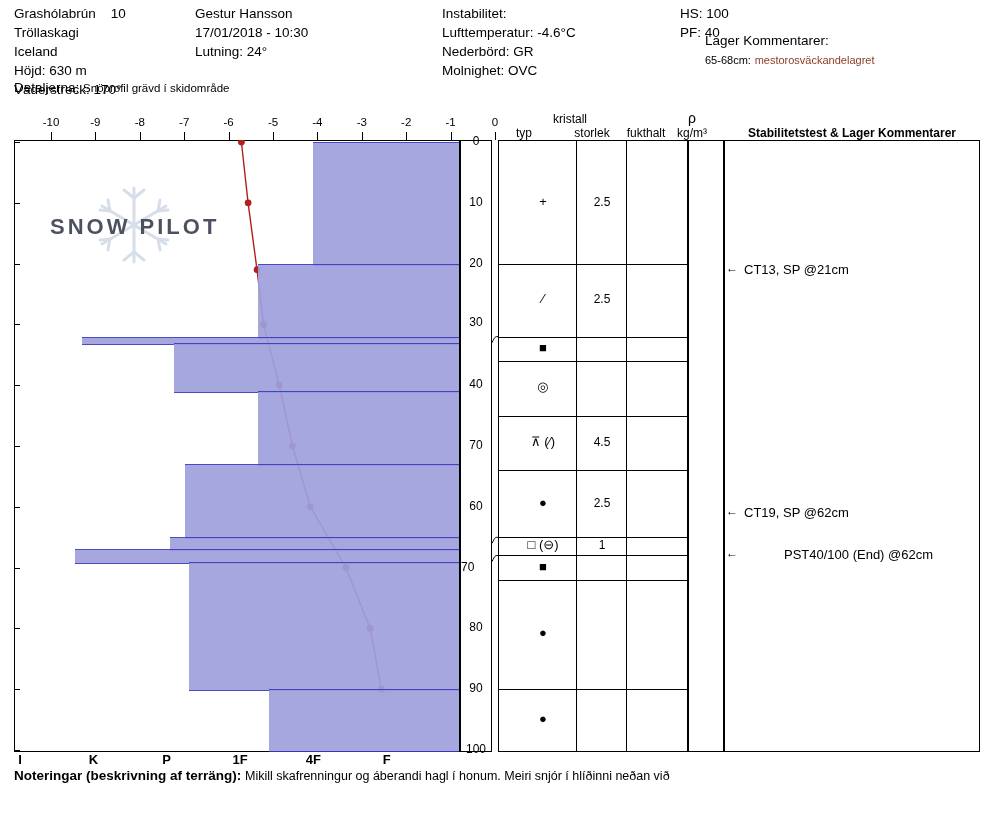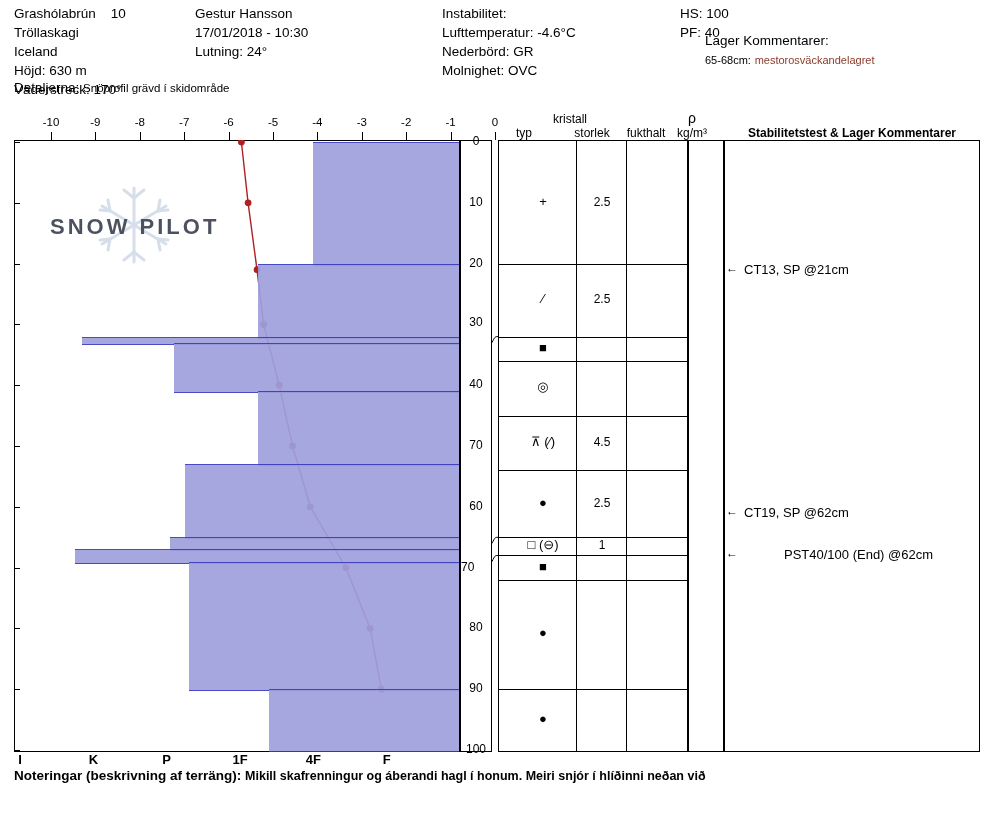--- a/index.html
+++ b/index.html
@@ -54,21 +54,21 @@
 
   
   .ann{position:absolute;font-size:13px;white-space:nowrap;}
   .annArrow{position:absolute;font-size:12px;}
 
   
   #hscale{position:absolute;left:14px;top:752px;width:446px;height:20px;}
   #hscale span{position:absolute;font-size:13px;font-weight:bold;transform:translateX(-50%);}
 
   #noter{position:absolute;left:14px;top:768px;font-size:13.5px;}
-  #noter .v{font-weight:bold;font-size:12.5px;}
+  #noter .v{font-weight:normal;font-size:12.5px;}
 </style>
 </head>
 <body>
 
 <div class="hdr">
 
   <div class="col c1">
     <div class="row">
       <span>Grashólabrún</span>
       &nbsp;&nbsp;

